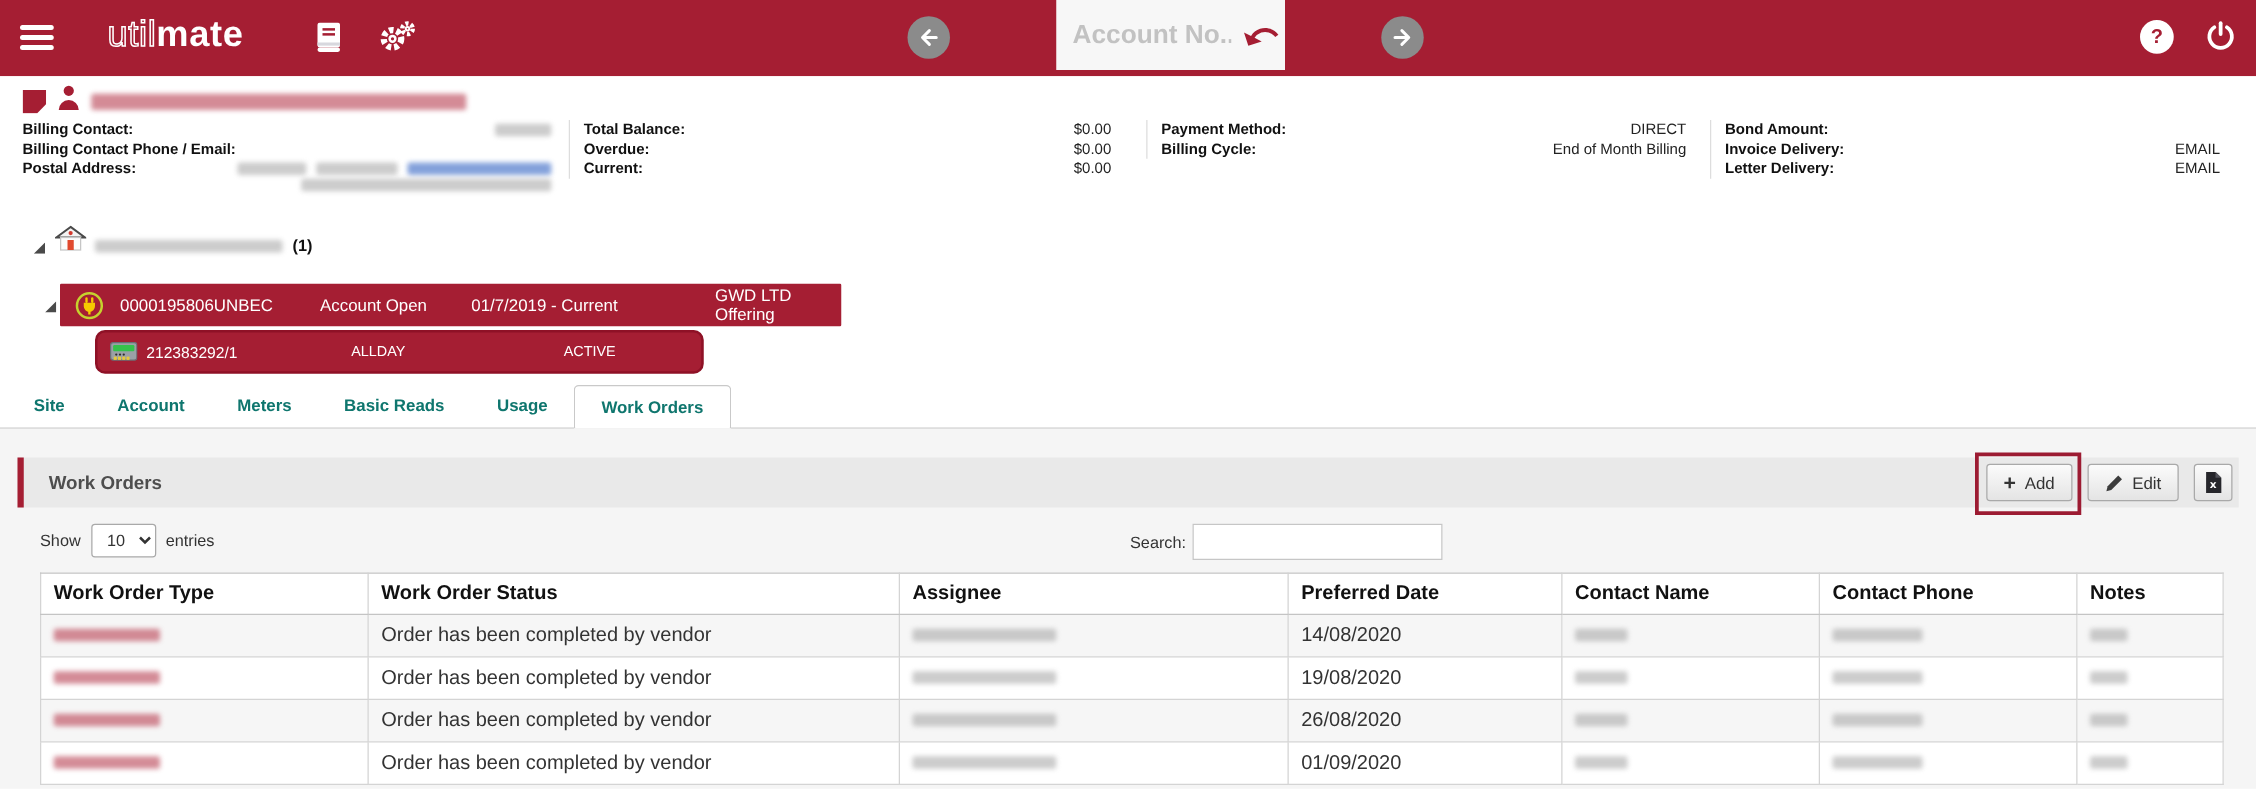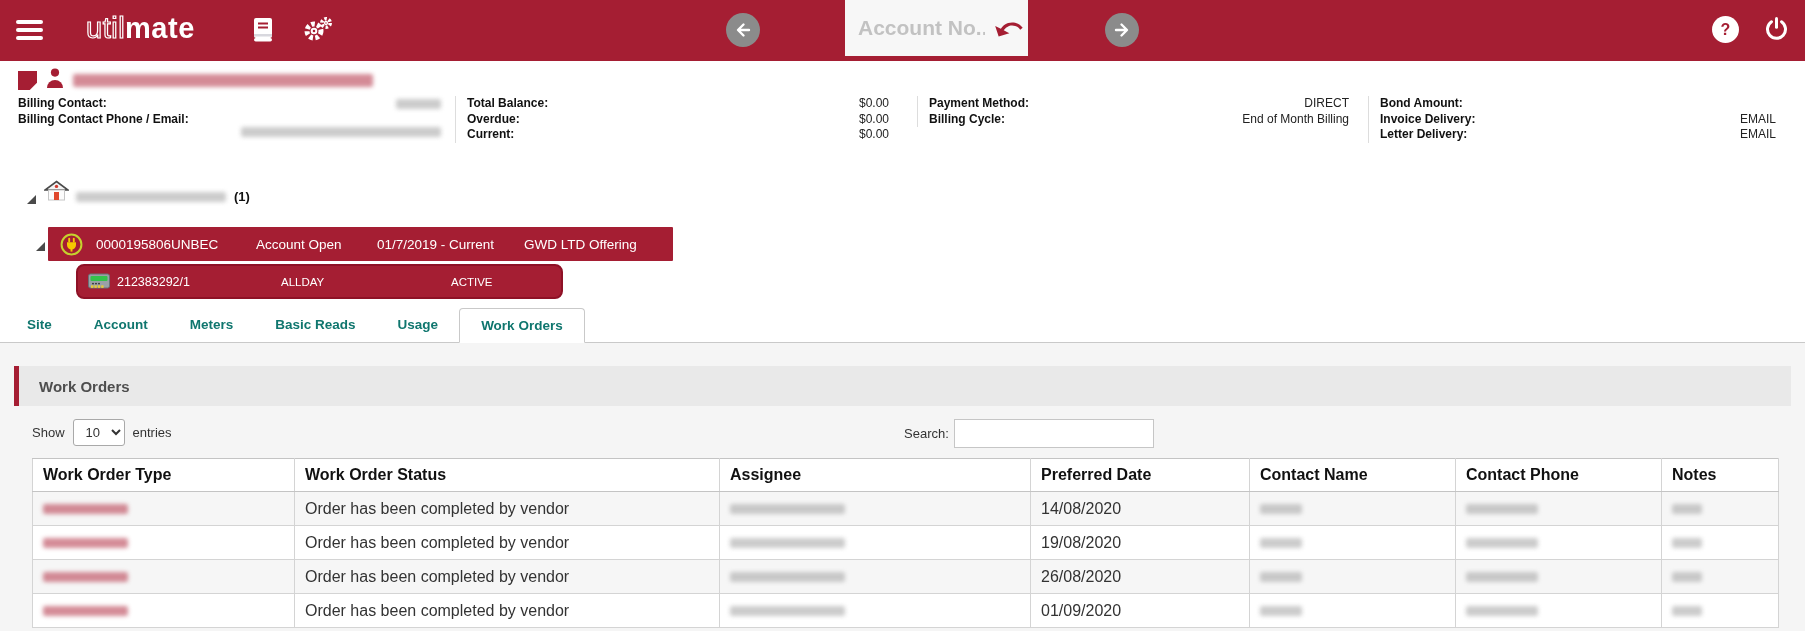--- a/index.html
+++ b/index.html
@@ -63,21 +63,21 @@
   .exp-site { left:27px; top:23px; } .exp-acct { left:36px; top:70px; }
   .house-ic { position:absolute; left:44px; top:13px; cursor:pointer; }
   .site-label { position:absolute; left:76px; top:22px; display:flex; gap:8px; align-items:center; }
   .site-count { font-weight:bold; font-size:13px; color:#111; }
   .acct-bar { position:absolute; left:48px; top:60px; width:625px; height:34px; background:#a51e33;
     border-radius:1px; color:#fff; font-size:13.5px; display:flex; align-items:center; cursor:pointer; }
   .acct-bar .plug-ic { margin-left:12px; display:flex; }
   .ab-num { margin-left:13px; width:160px; }
   .ab-status { width:121px; }
   .ab-period { width:147px; }
-  .ab-offer { flex:1; }
+  .ab-offer { flex:1;margin-left:48px; }
   .meter-bar { position:absolute; left:76px; top:97px; width:487px; height:35px; background:#a51e33;
     border:2px solid #8e1126; border-radius:8px; color:#fff; font-size:11.5px;
     display:flex; align-items:center; cursor:pointer;justify-content:flex-end; }
   .meter-bar .meter-ic { margin-left:10px; display:flex; }
   .mb-num { margin-left:7px; width:164px; font-size:12.5px; }
   .mb-tariff { width:170px; }
   .mb-status { flex:1; }
 
   
   .tabs { position:absolute; top:307px; left:0; width:1805px; height:36px;
@@ -190,20 +190,28 @@
     <span class="rd rd-red rd-tall w300"></span>
   </div>
 
   <div class="ai-col c1">
     <div class="ai-row">
       <span class="ai-label">Billing Contact:</span>
       <span class="rd w45"></span>
     </div>
     <div class="ai-row">
       <span class="ai-label">Billing Contact Phone / Email:</span>
+    </div>
+    <div class="ai-row">
+      <span class="ai-label">Postal Address:</span>
+      <span class="ai-smudges">
+        <span class="rd w55"></span>
+        <span class="rd w65"></span>
+        <span class="rd rd-blue w115"></span>
+      </span>
     </div>
     <div class="ai-row" style="justify-content:flex-end;">
       <span class="rd w200"></span>
     </div>
   </div>
 
   <div class="ai-col c2">
     <div class="ai-row">
         <span class="ai-label">Total Balance:</span>
         <span class="ai-value">$0.00</span>
@@ -316,20 +324,42 @@
   <span class="tab">Account</span>
   <span class="tab">Meters</span>
   <span class="tab">Basic Reads</span>
   <span class="tab">Usage</span>
   <span class="tab active">Work Orders</span>
 </div>
 
 <div class="content">
   <div class="panel-head">
     <span class="panel-title">Work Orders</span>
+    <div class="head-btns">
+      <div class="add-wrap">
+        <div class="annotation"></div>
+        <button class="btn">
+          <span class="plus-ic"></span>
+          <span>Add</span>
+        </button>
+      </div>
+      <button class="btn">
+        <svg width="15" height="15" viewBox="0 0 15 15">
+            <path d="M10.6 1.4l3 3L5 12.9l-3.9 1 1-3.9z" fill="#3c3c3c"></path>
+          </svg>
+        <span>Edit</span>
+      </button>
+      <button class="btn btn-excel">
+        <svg width="15" height="18" viewBox="0 0 16 18">
+            <path d="M2 0h8l5 5v13H2z" fill="#26262b"></path>
+            <path d="M10 0l5 5h-5z" fill="#54545c"></path>
+            <text x="8" y="13.5" text-anchor="middle" font-size="9" font-weight="bold" fill="#fff" font-family="DejaVu Sans, sans-serif">x</text>
+          </svg>
+      </button>
+    </div>
   </div>
 
   <div class="controls">
     <span class="ctrl-left">
       <span>Show</span>
       <select class="page-select">
         <option>10</option>
       </select>
       <span>entries</span>
     </span>

